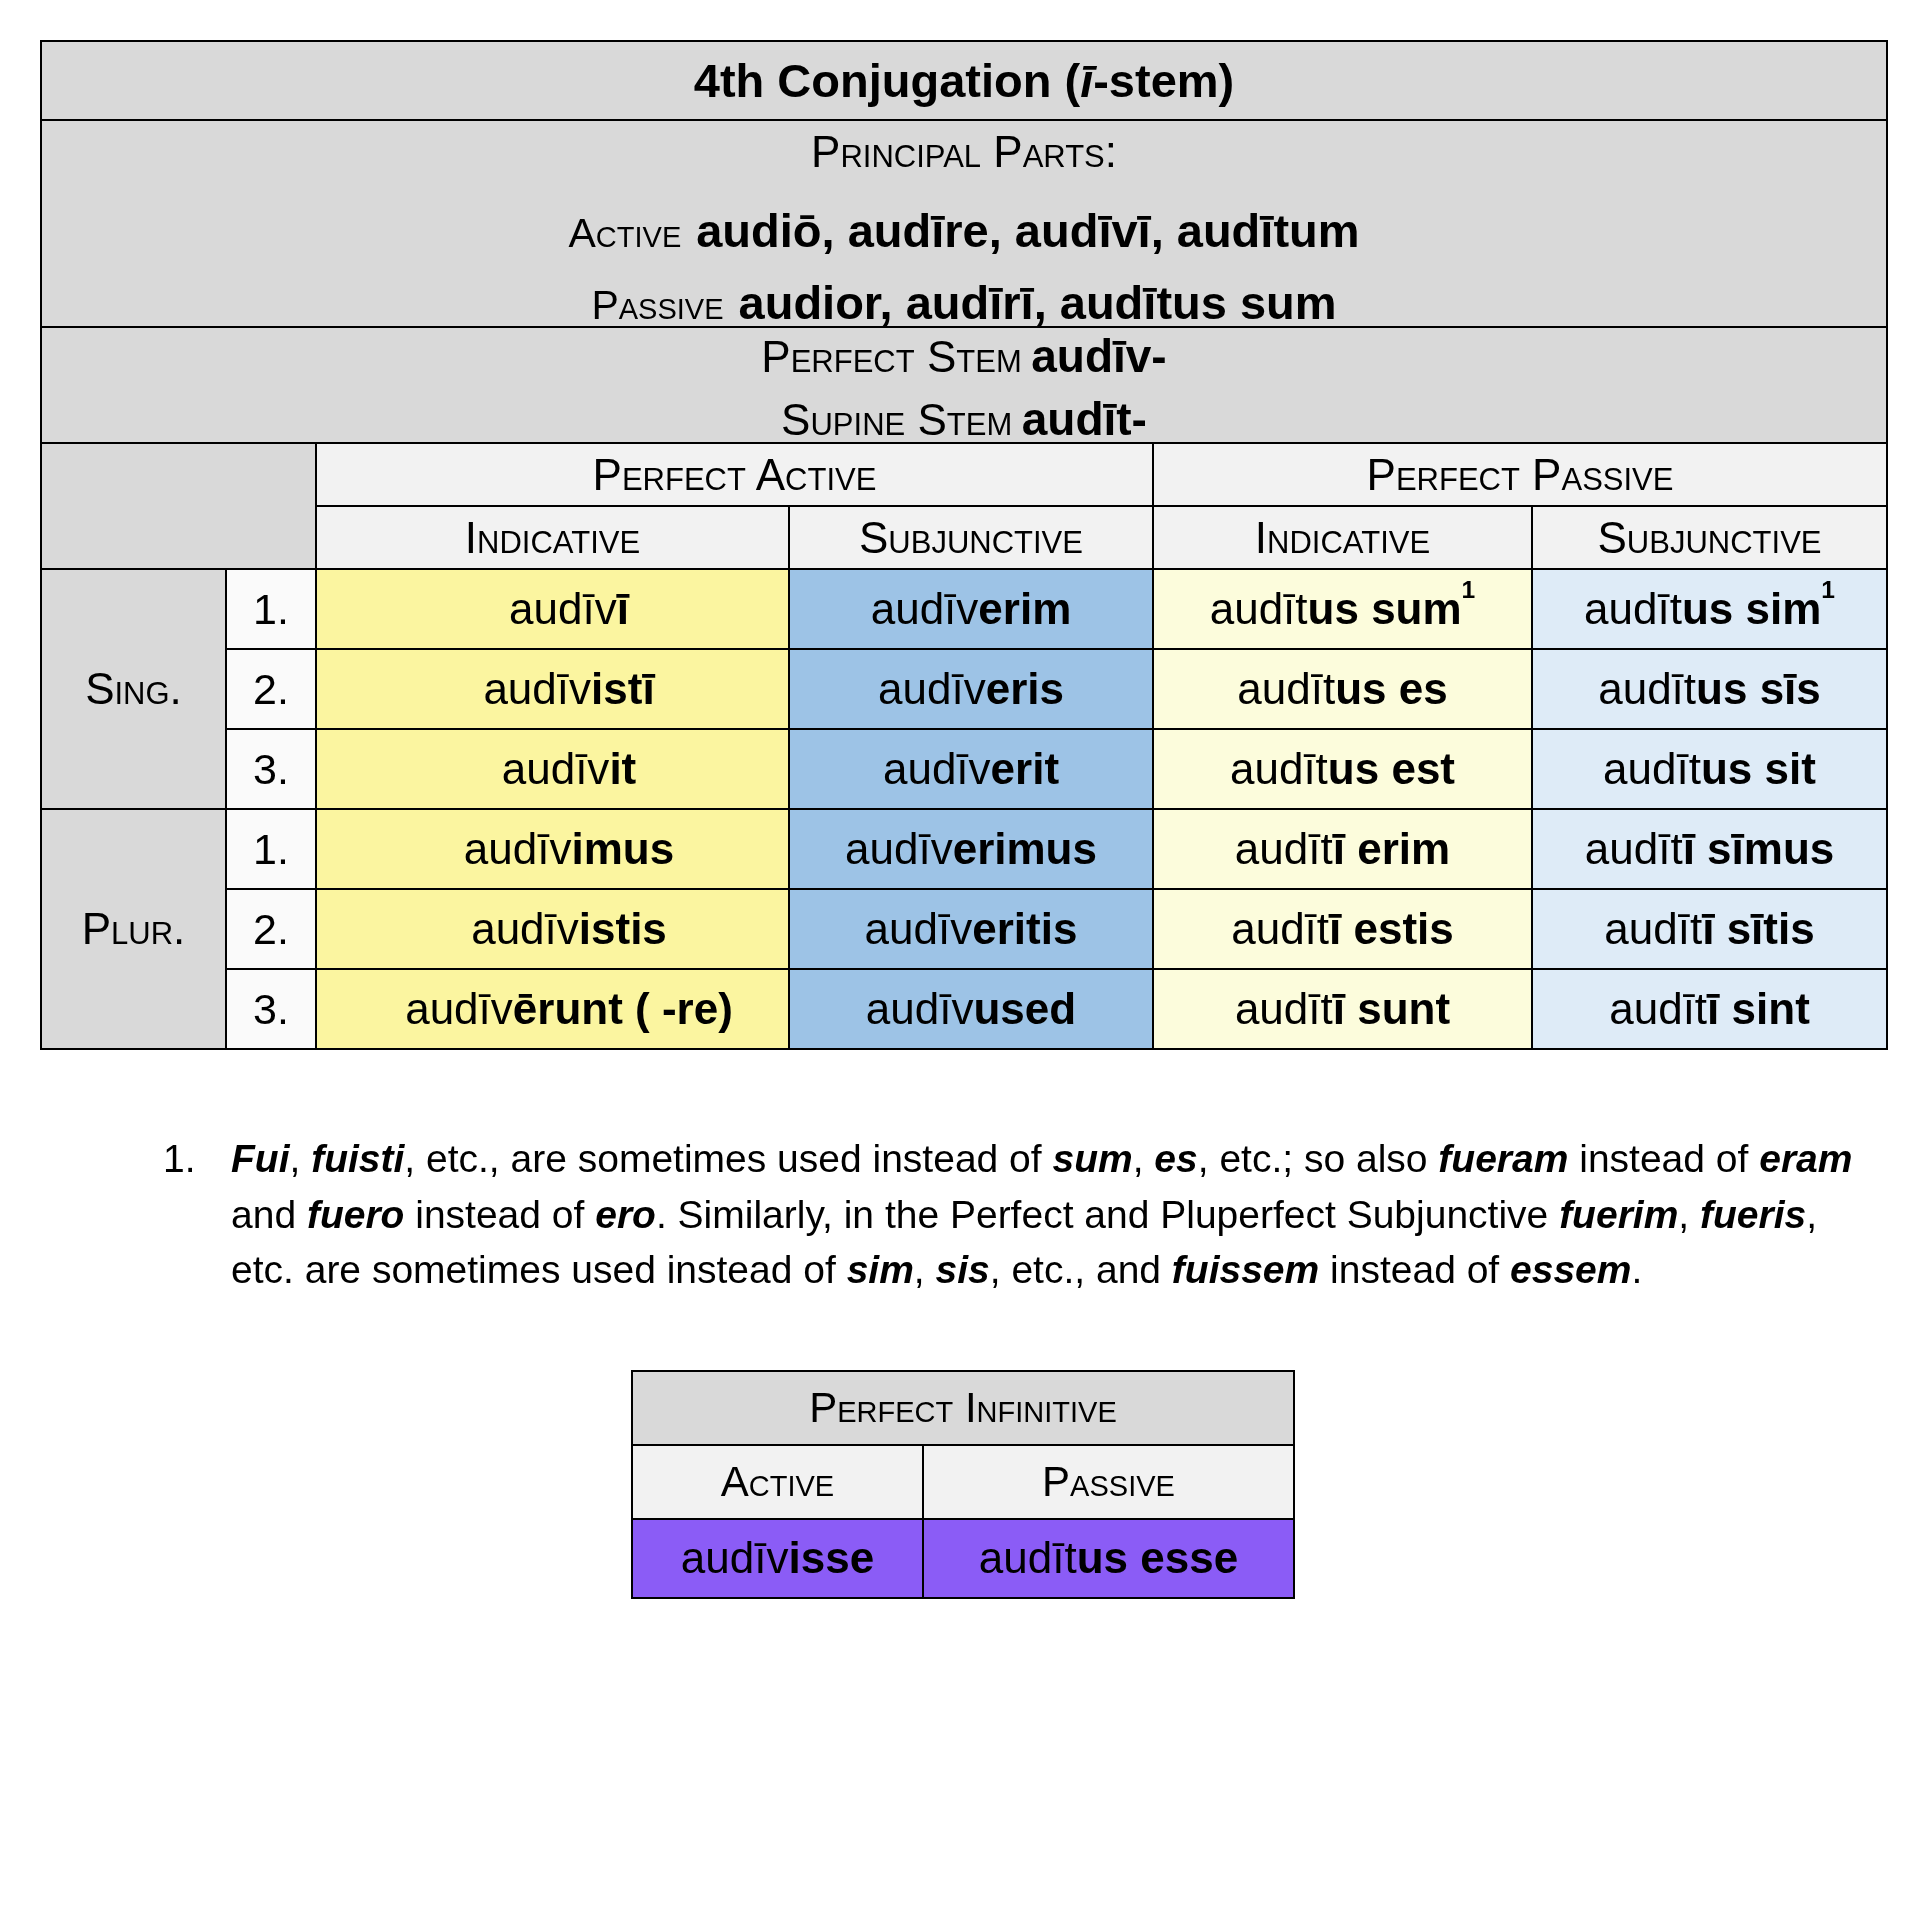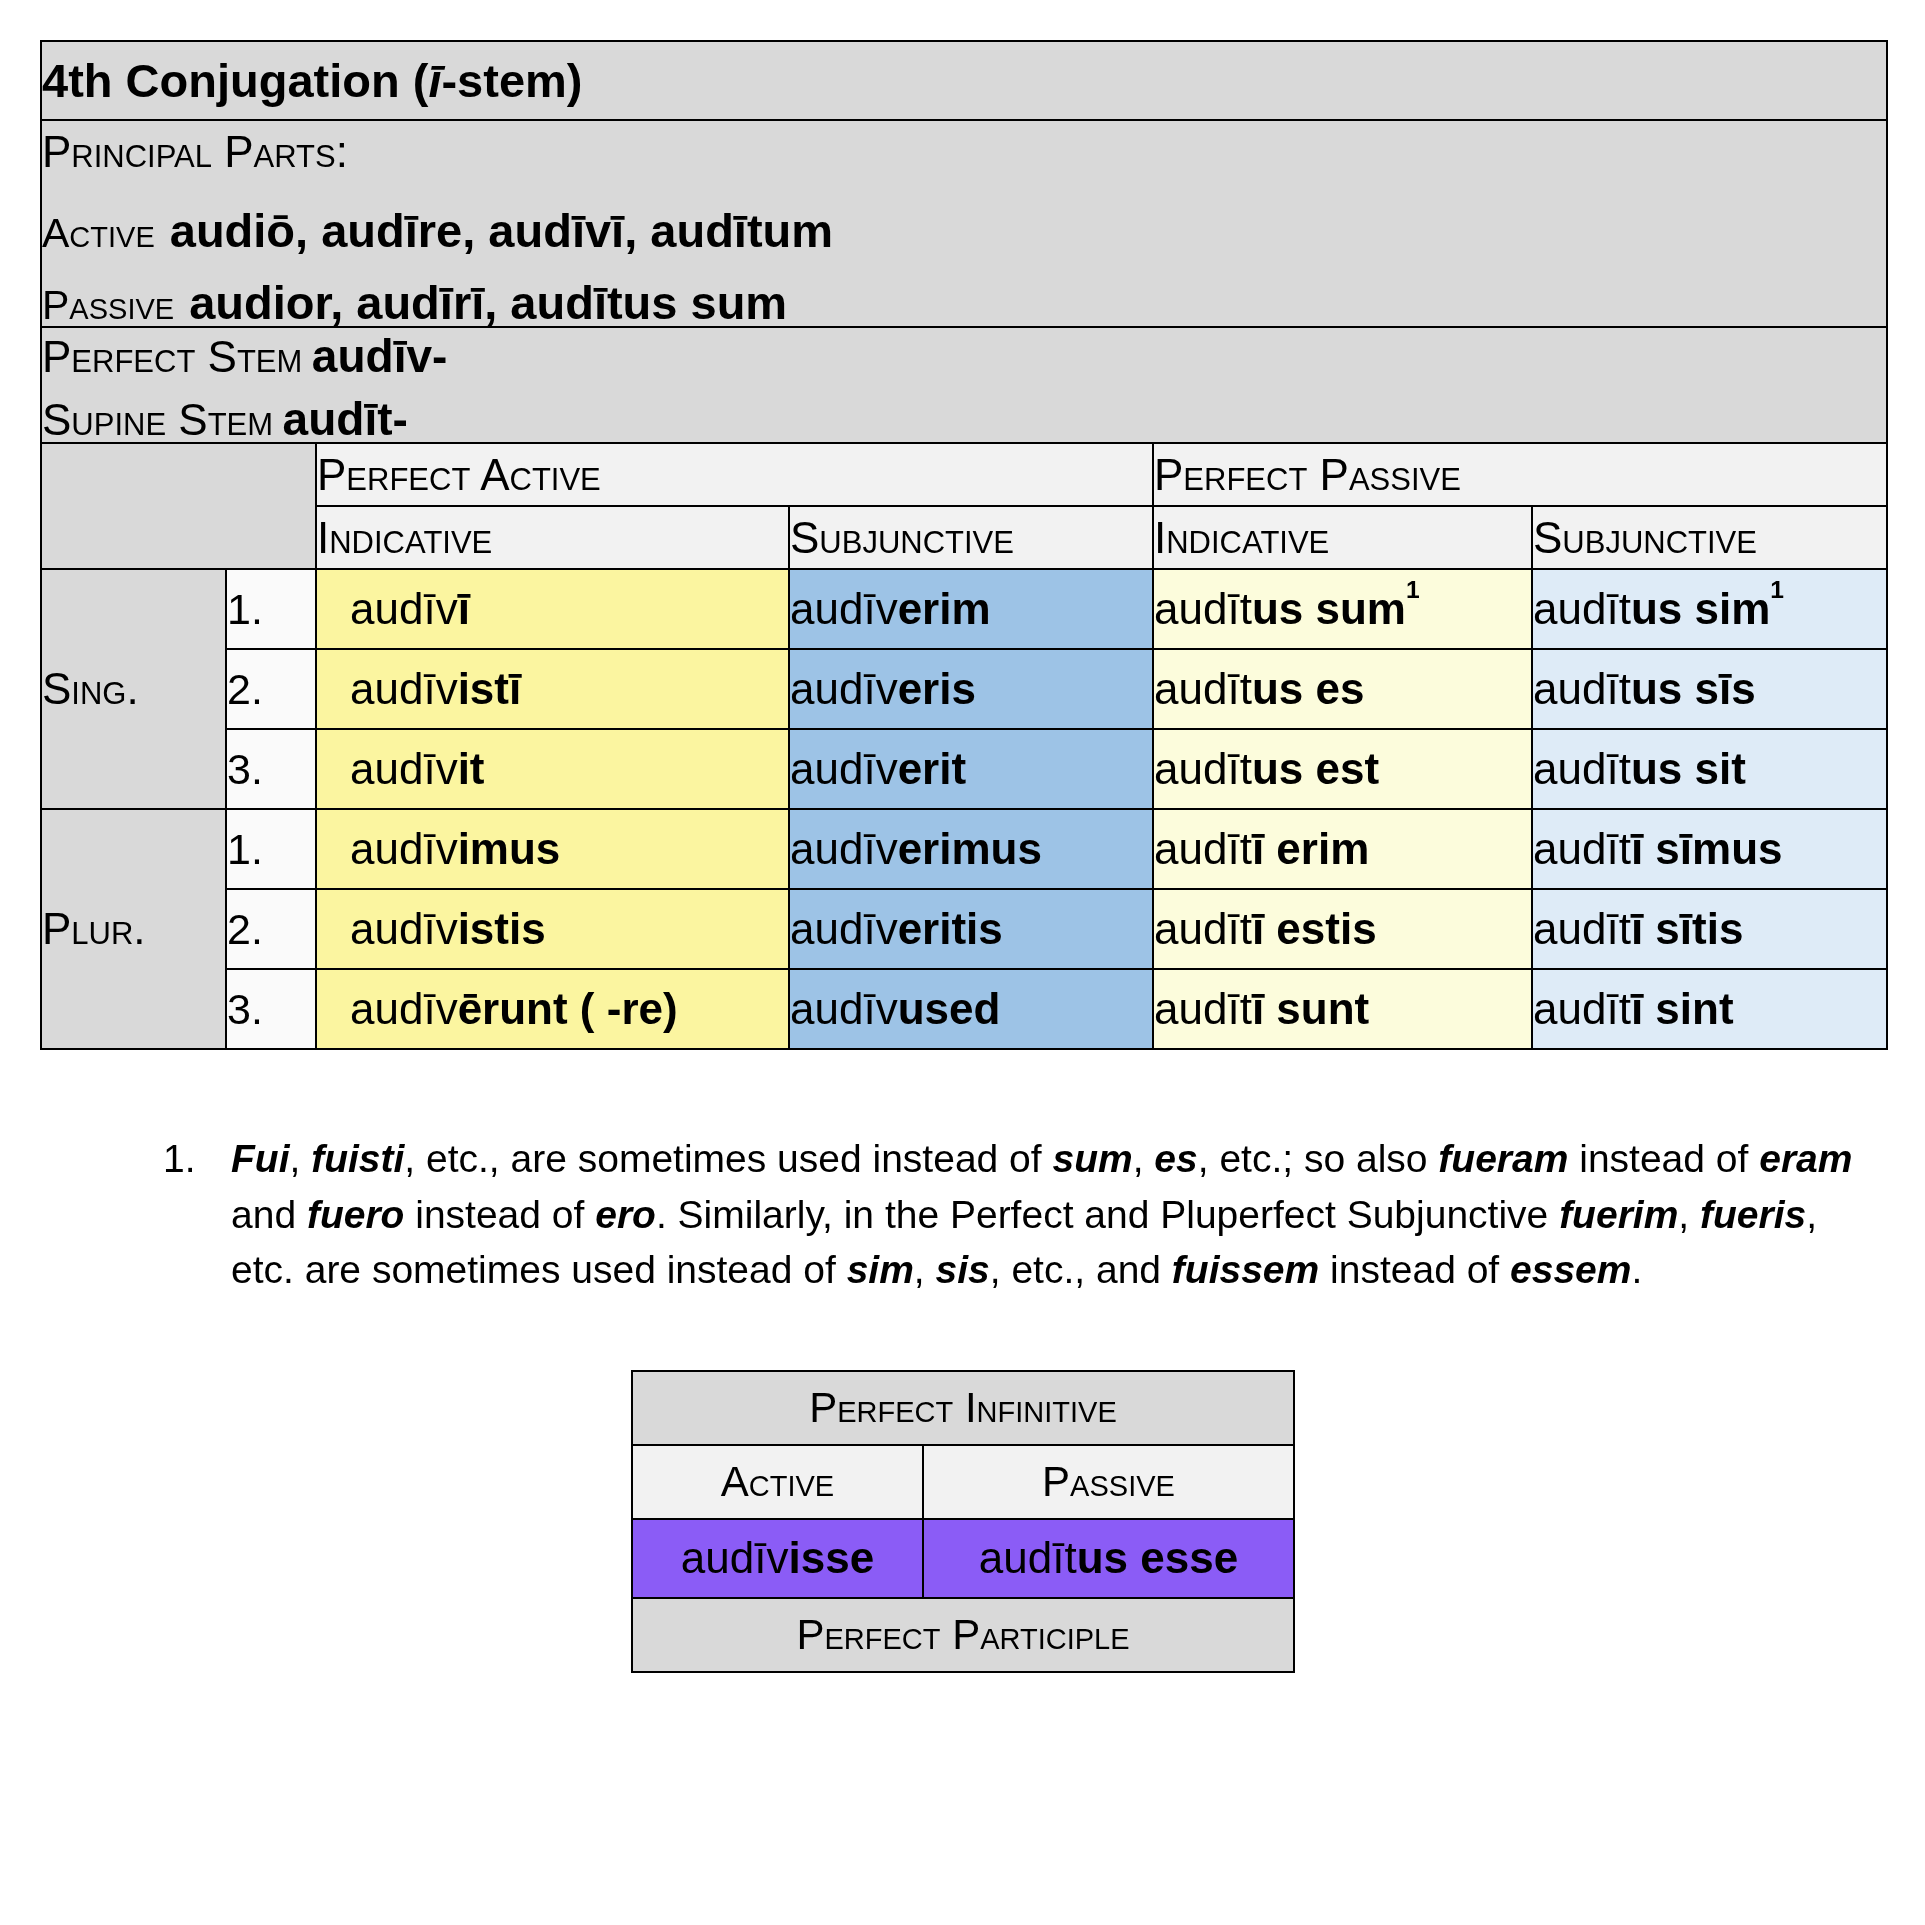--- a/index.html
+++ b/index.html
@@ -19,21 +19,21 @@
     --act-subj-bg: #9DC3E6;
     --pass-ind-bg: #FCFCDC;
     --pass-subj-bg: #DEEBF7;
   }
   .page { padding: 40px 40px 0 40px; }
 
   table { border-collapse: collapse; }
   .main-table { width: 1845px; table-layout: fixed; }
   .main-table td {
     border: 2.4px solid #000;
-    text-align: left;
+    text-align: center;
     vertical-align: middle;
     padding: 0;
     overflow: hidden;
   }
   .sc { font-variant: small-caps; }
 
   .title-cell {
     background: var(--header-gray);
     height: 79px;
     font-size: 47px;
@@ -210,20 +210,17 @@
         <td class="bt-header sc" colspan="2">Perfect Infinitive</td>
       </tr>
       <tr>
         <td class="bt-subheader sc">Active</td>
         <td class="bt-subheader sc">Passive</td>
       </tr>
       <tr>
         <td class="bt-form"><span>audīv</span><b>isse</b></td>
         <td class="bt-form"><span>audīt</span><b>us esse</b></td>
       </tr>
-      <tr>
-        <td class="bt-header sc" colspan="2">Perfect Participle</td>
-      </tr>
     </tbody>
   </table>
 
 </div>
 
 
 </body></html>

